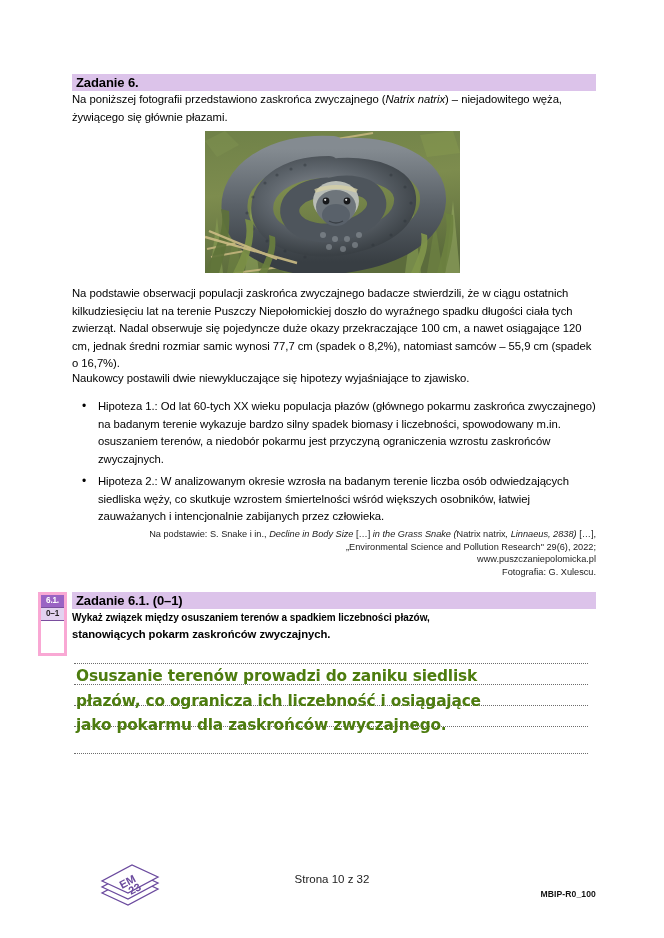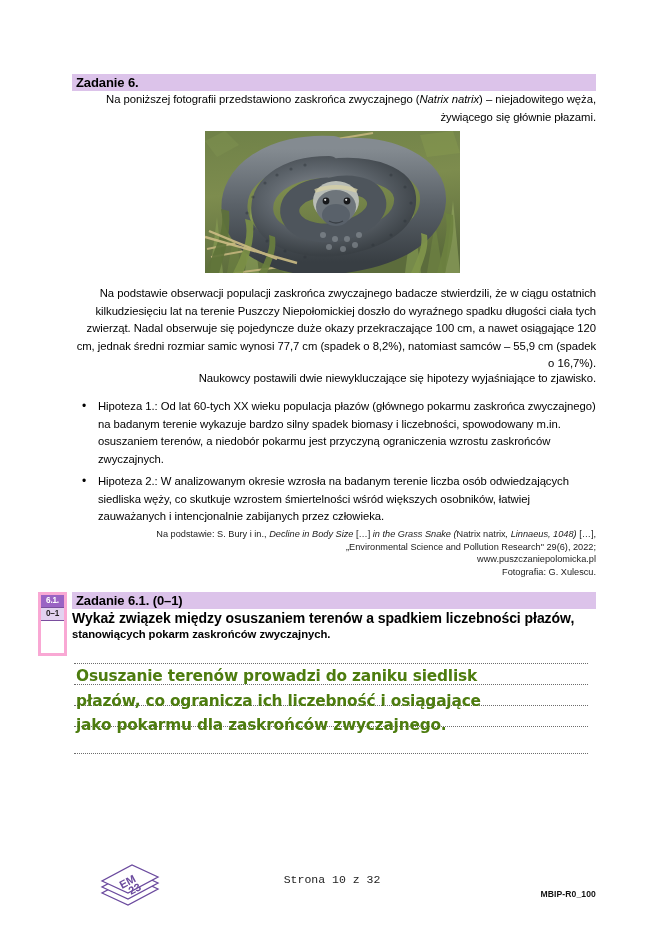--- a/index.html
+++ b/index.html
@@ -37,21 +37,21 @@
     padding: 2px 4px 2px 4px;
     font-weight: bold;
     font-size: 13px;
     line-height: 13px;
     letter-spacing: -0.1px;
   }
 
   .para {
     font-size: 11.3px;
     line-height: 17.6px;
-    text-align: right;
+    text-align: left;
     letter-spacing: -0.05px;
   }
 
   .para em, .cite em {
     font-style: italic;
   }
 
   
   .photo-wrap {
     position: absolute;
@@ -163,21 +163,20 @@
 
   
   .footer-page {
     position: absolute;
     left: 0;
     top: 873px;
     width: 664px;
     text-align: center;
     font-size: 11.5px;
     color: #222222;
-    font-family: Liberation Mono, monospace;
   }
   .footer-code {
     position: absolute;
     right: 68px;
     top: 889px;
     font-size: 8.6px;
     font-weight: bold;
     letter-spacing: 0.1px;
     color: #111111;
   }
@@ -313,38 +312,38 @@
   </div>
 
   <div class="content" style="top:473px;">
     <div class="bullet-row">
       <span class="bullet-dot">•</span>
       <span class="bullet-text">Hipoteza 2.: W analizowanym okresie wzrosła na badanym terenie liczba osób odwiedzających siedliska węży, co skutkuje wzrostem śmiertelności wśród większych osobników, łatwiej zauważanych i intencjonalnie zabijanych przez człowieka.</span>
     </div>
   </div>
 
   <div class="content cite" style="top:528px;">
-    <span class="first"><span>Na podstawie: S. Bury i in., </span><em>Decline in Body Size</em><span> […] </span><em>in the Grass Snake (</em><span>Natrix natrix</span><em>, Linnaeus, 1048)</em><span> […],</span></span>
+    <span class="first"><span>Na podstawie: S. Snake i in., </span><em>Decline in Body Size</em><span> […] </span><em>in the Grass Snake (</em><span>Natrix natrix</span><em>, Linnaeus, 2838)</em><span> […],</span></span>
     <div>„Environmental Science and Pollution Research" 29(6), 2022;</div>
     <div>www.puszczaniepolomicka.pl</div>
     <div>Fotografia: G. Xulescu.</div>
   </div>
 
   <div class="score-box">
     <div class="score-cell top">6.1.</div>
     <div class="score-cell mid">0–1</div>
     <div class="score-cell blank"></div>
   </div>
 
   <div class="content" style="top:592px;">
     <span class="hl-band">Zadanie 6.1. (0–1)</span>
   </div>
 
   <div class="content" style="top:610px;">
-    <div style="font-weight:bold;font-size:14px;line-height:16.2px;letter-spacing:-0.05px;">Wykaż związek między osuszaniem terenów a spadkiem liczebności płazów,</div>
+    <div style="font-weight:bold;font-size:10px;line-height:16.2px;letter-spacing:-0.05px;">Wykaż związek między osuszaniem terenów a spadkiem liczebności płazów,</div>
     <div style="font-weight:bold;font-size:11.3px;line-height:16.2px;letter-spacing:-0.05px;">stanowiących pokarm zaskrońców zwyczajnych.</div>
   </div>
 
   <div class="answer-area">
     <div class="dotline" style="top:5px;"></div>
     <div class="dotline" style="top:26px;"></div>
     <div class="dotline" style="top:47px;"></div>
     <div class="dotline" style="top:68px;"></div>
     <div class="dotline" style="top:95px;"></div>
   </div>

